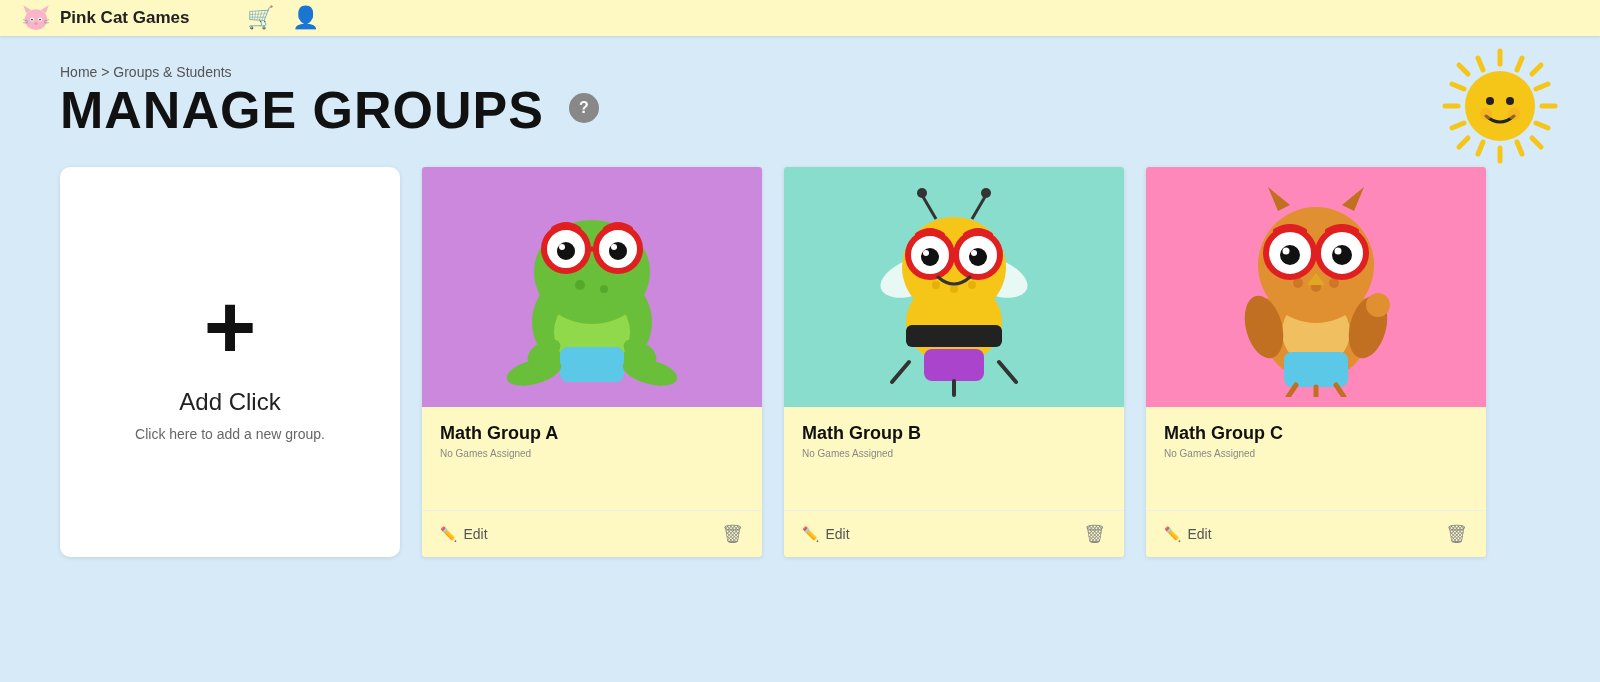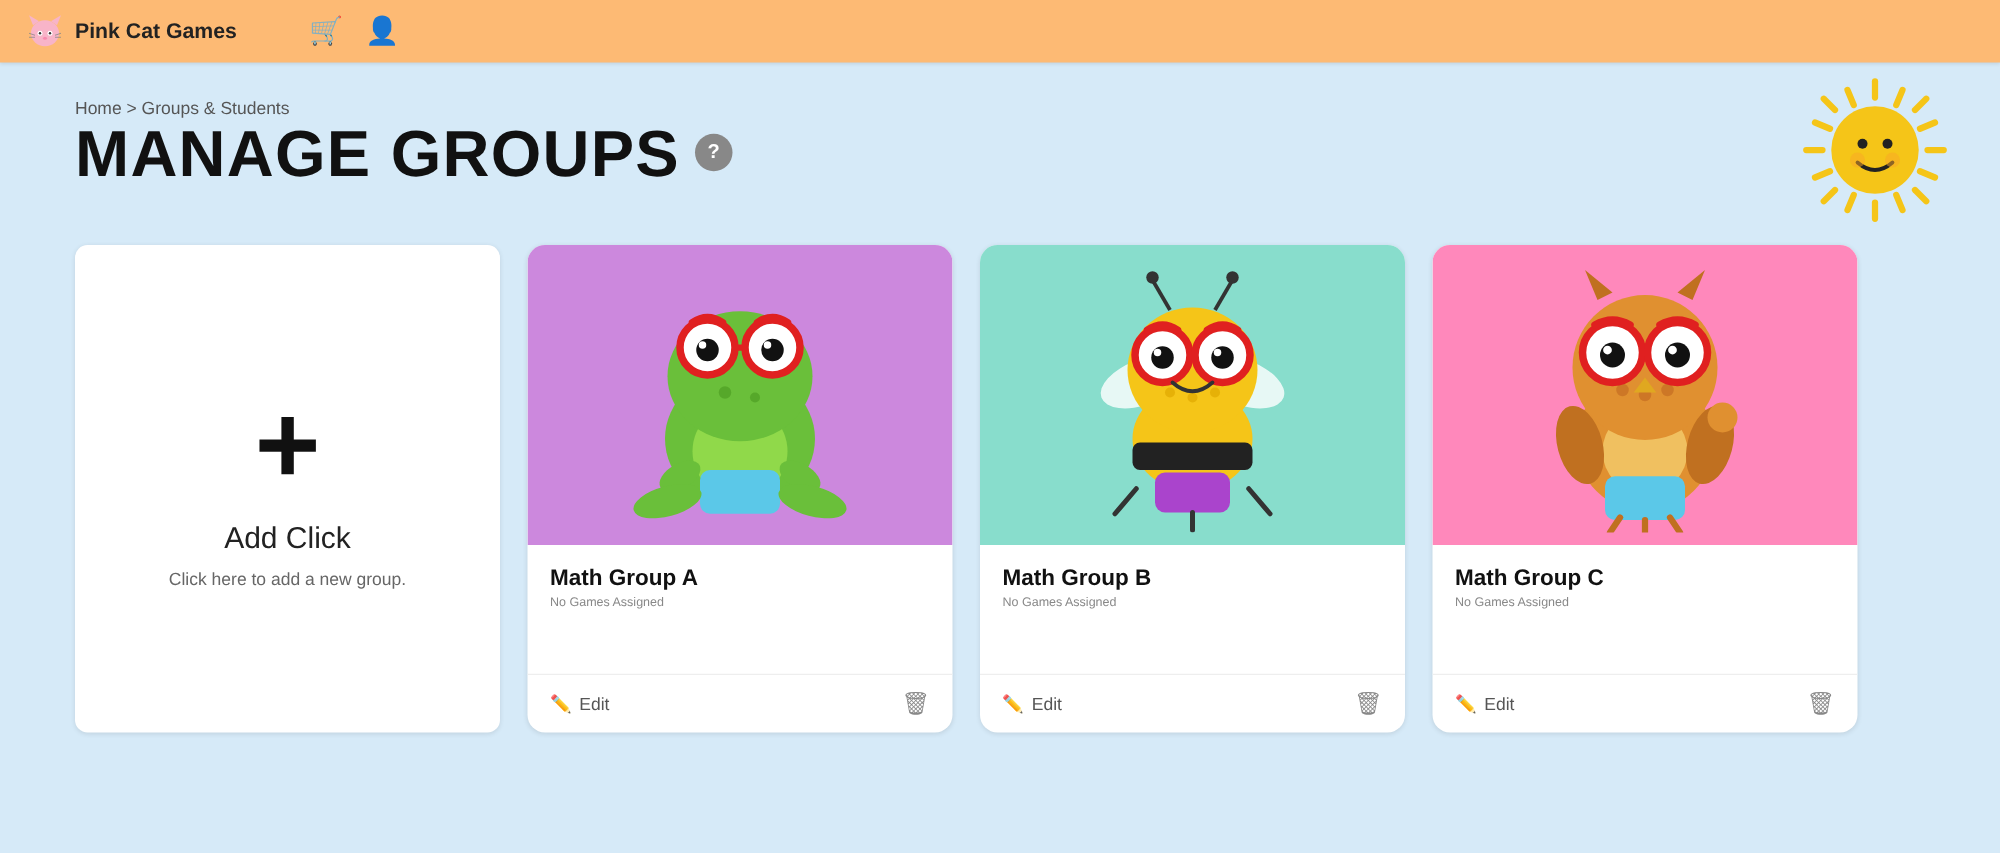--- a/index.html
+++ b/index.html
@@ -1,21 +1,21 @@
 <!DOCTYPE html>
 <html><head>
   <meta charset="utf-8">
   <style>
     * { box-sizing: border-box; margin: 0; padding: 0; }
     body { font-family: 'Segoe UI', Arial, sans-serif; background: #d6eaf8; min-height: 682px; }
 
     
     .navbar {
-      background: #fdba74;
-      height: 50px;
+      background: #fef9c3;
+      height: 36px;
       display: flex;
       align-items: center;
       padding: 0 20px;
       box-shadow: 0 1px 3px rgba(0,0,0,0.1);
       position: relative;
       z-index: 10;
     }
     .nav-brand {
       display: flex;
       align-items: center;
@@ -70,22 +70,22 @@
       position: relative;
     }
     .breadcrumb {
       font-size: 14px;
       color: #555;
       margin-bottom: 4px;
     }
     .page-title-row {
       display: flex;
       align-items: center;
-      gap: 12px;
-      margin-bottom: 46px;
+      gap: 25px;
+      margin-bottom: 31px;
     }
     .page-title {
       font-size: 52px;
       font-weight: 900;
       color: #111;
       letter-spacing: 1px;
       line-height: 1;
     }
     .help-icon {
       width: 30px;
@@ -147,22 +147,22 @@
     }
     .add-group-card .add-desc {
       font-size: 14px;
       color: #666;
       text-align: right;
     }
 
     
     .group-card {
       width: 340px;
-      background: #ffffff;
-      border-radius: 14px;
+      background: #fef9c3;
+      border-radius: 3px;
       overflow: hidden;
       box-shadow: 0 1px 4px rgba(0,0,0,0.1);
       display: flex;
       flex-direction: column;
     }
     .group-card-image {
       width: 100%;
       height: 240px;
       display: flex;
       align-items: center;

